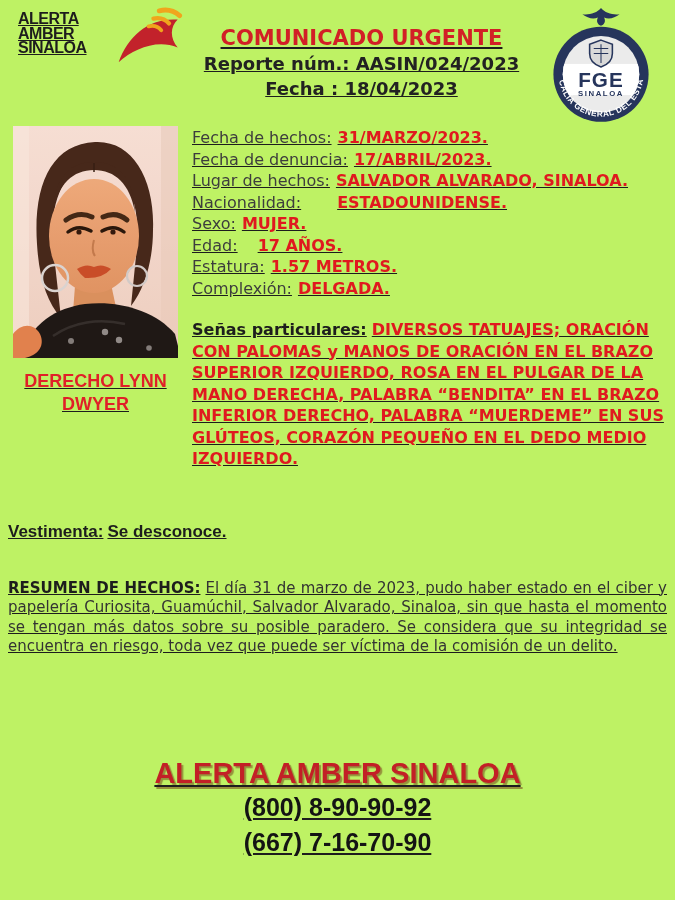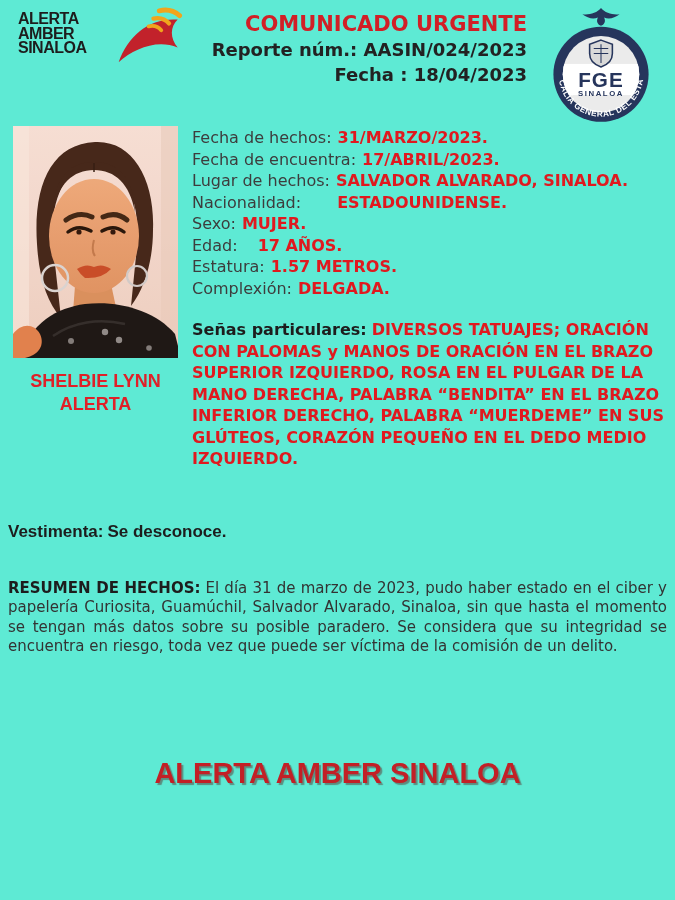--- a/index.html
+++ b/index.html
@@ -1,26 +1,26 @@
 <!DOCTYPE html>
 <html lang="es"><head>
 <meta charset="utf-8">
 <style>
   html,body{margin:0;padding:0;background:#fff;}
-  .page{position:relative;width:675px;height:900px;background:#5eead4;overflow:hidden;
-        font-family:"DejaVu Sans",sans-serif;color:#1d1d1d;}
+  .page{position:relative;width:675px;height:900px;background:#bef264;overflow:hidden;
+        font-family:"DejaVu Sans",sans-serif;color:#1d1d1d;text-decoration:underline;}
 
   
   .header{display:flex;align-items:flex-start;height:124px;}
   .logo{position:relative;width:196px;padding:12px 0 0 18px;box-sizing:border-box;
         font-family:"Liberation Sans",sans-serif;font-weight:bold;line-height:.92;
         letter-spacing:-.5px;}
   .logo-wave{position:absolute;top:6px;right:6px;}
 
-  .head-center{flex:1;text-align:right;margin-top:10px;line-height:1.35;
+  .head-center{flex:1;text-align:center;margin-top:24px;line-height:1.35;
                font-family:"DejaVu Sans",sans-serif;}
   .h-title{font-size:21px;font-weight:bold;color:#d21f26;}
   .h-report,.h-date{font-size:18px;font-weight:bold;color:#222;}
 
   .seal-wrap{width:148px;text-align:center;margin-top:6px;}
 
   
   .main-row{display:flex;margin-top:2px;}
   .left-col{width:192px;padding-left:13px;box-sizing:border-box;}
   .photo{width:165px;height:232px;overflow:hidden;}
@@ -155,30 +155,30 @@
           <path d="M40,210 C60,196 86,192 112,198" stroke="#2b2b2b" stroke-width="2.5" fill="none"></path>
           <circle cx="92" cy="206" r="3.2" fill="#8c8c8c"></circle>
           <circle cx="106" cy="214" r="3.2" fill="#8c8c8c"></circle>
           <circle cx="58" cy="215" r="3" fill="#7d7d7d"></circle>
           <circle cx="136" cy="222" r="2.8" fill="#7d7d7d"></circle>
 
           <path d="M0,208 C8,197 21,197 27,208 C32,219 26,229 12,232 L0,232 Z" fill="#e0824e"></path>
           <rect width="165" height="232" fill="#ff7b3c" opacity=".05"></rect>
         </svg>
       </div>
-      <div class="subject-name">SHELBIE LYNN ALERTA</div>
+      <div class="subject-name">DERECHO LYNN DWYER</div>
     </div>
 
     <div class="right-col">
       <div class="details">
         <div class="detail-row">
           <span class="dlabel">Fecha de hechos:</span><span class="dvalue">31/MARZO/2023.</span>
         </div>
         <div class="detail-row">
-          <span class="dlabel">Fecha de encuentra:</span><span class="dvalue">17/ABRIL/2023.</span>
+          <span class="dlabel">Fecha de denuncia:</span><span class="dvalue">17/ABRIL/2023.</span>
         </div>
         <div class="detail-row">
           <span class="dlabel">Lugar de hechos:</span><span class="dvalue">SALVADOR ALVARADO, SINALOA.</span>
         </div>
         <div class="detail-row">
           <span class="dlabel">Nacionalidad:</span><span class="dvalue">ESTADOUNIDENSE.</span>
         </div>
         <div class="detail-row">
           <span class="dlabel">Sexo:</span><span class="dvalue">MUJER.</span>
         </div>
@@ -202,15 +202,17 @@
   <p class="vestimenta">
     <span>Vestimenta:</span><span>Se desconoce.</span>
   </p>
 
   <p class="resumen">
     <span class="res-label">RESUMEN DE HECHOS:</span><span>El día 31 de marzo de 2023, pudo haber estado en el ciber y papelería Curiosita, Guamúchil, Salvador Alvarado, Sinaloa, sin que hasta el momento se tengan más datos sobre su posible paradero. Se considera que su integridad se encuentra en riesgo, toda vez que puede ser víctima de la comisión de un delito.</span>
   </p>
 
   <footer class="footer">
     <div class="f-title">ALERTA AMBER SINALOA</div>
+    <div class="f-phone">(800) 8-90-90-92</div>
+    <div class="f-phone">(667) 7-16-70-90</div>
   </footer>
 
 </div>
 
 </body></html>

